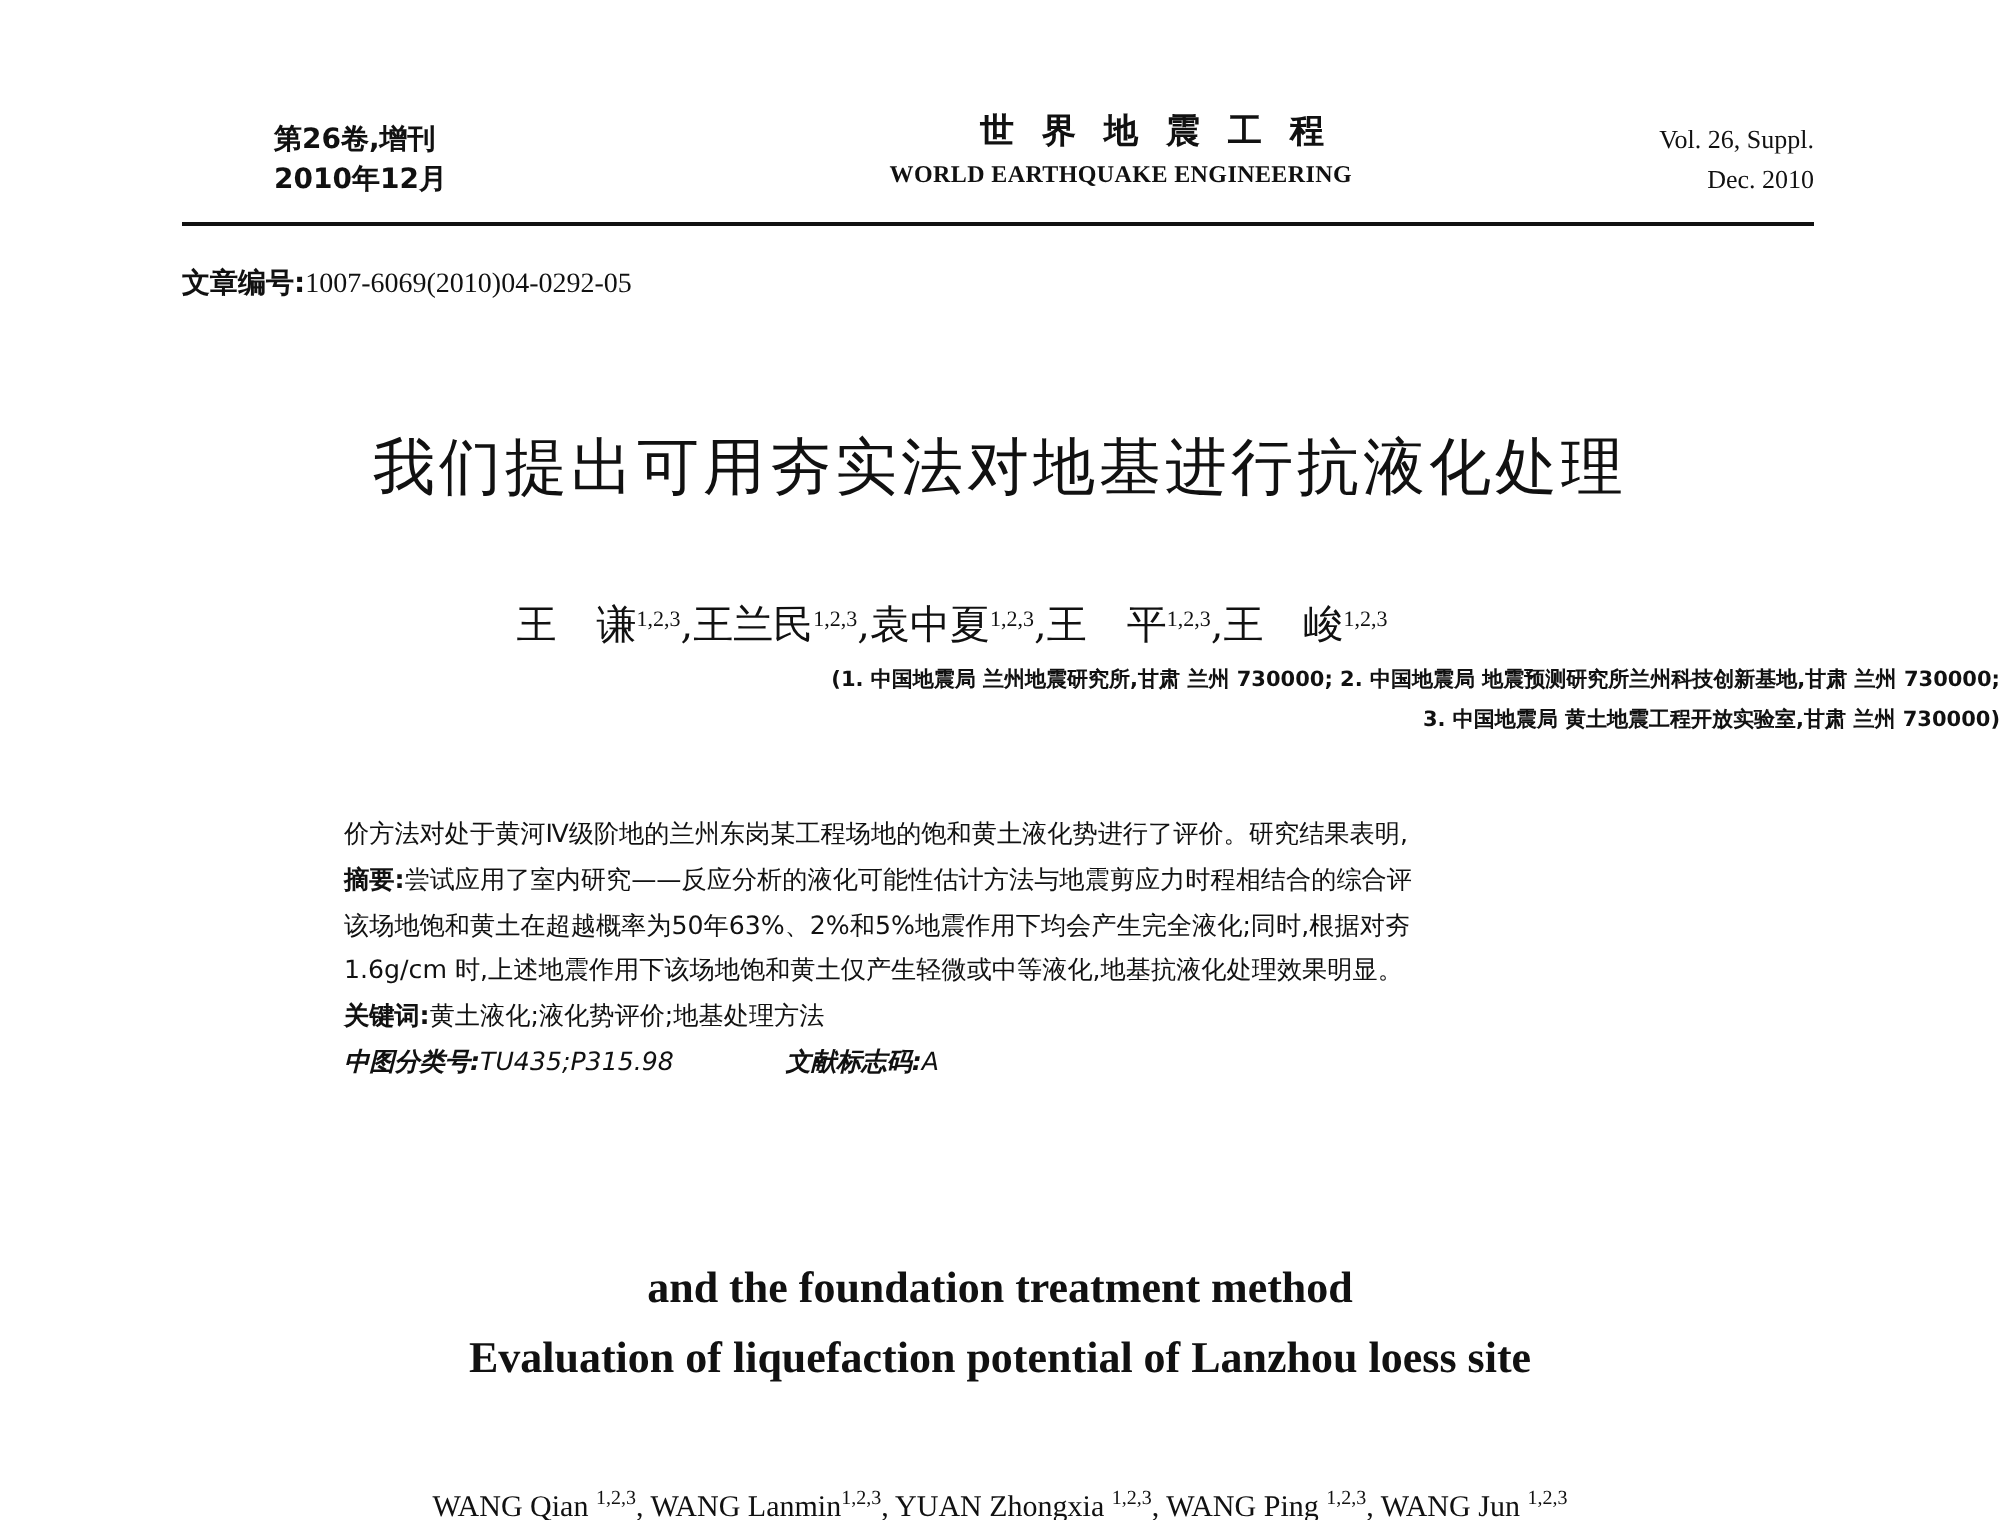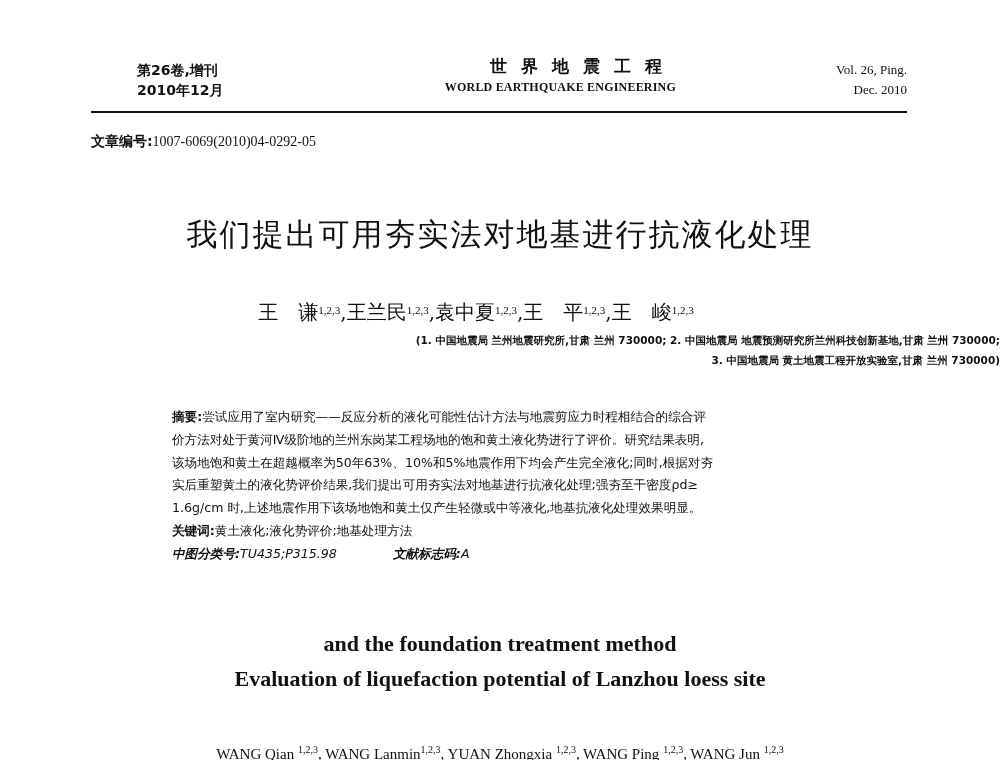--- a/index.html
+++ b/index.html
@@ -36,44 +36,43 @@
   <div>第26卷,增刊</div>
   <div>2010年12月</div>
 </div>
 
 <div class="abs hdr-center">
   <div class="hdr-cn">世界地震工程</div>
   <div class="hdr-en">WORLD EARTHQUAKE ENGINEERING</div>
 </div>
 
 <div class="abs hdr-right">
-  <div>Vol. 26, Ping.</div>
+  <div>Vol. 26, Suppl.</div>
   <div>Dec. 2010</div>
 </div>
 
 <div class="abs rule"></div>
 
 <div class="abs article-no">
   <span class="lbl">文章编号:</span><span>1007-6069(2010)04-0292-05</span>
 </div>
 
 <div class="abs title-cn">我们提出可用夯实法对地基进行抗液化处理</div>
 
 <div class="abs authors-cn">
   <span><span>王　谦</span><sup>1,2,3</sup></span>,<span><span>王兰民</span><sup>1,2,3</sup></span>,<span><span>袁中夏</span><sup>1,2,3</sup></span>,<span><span>王　平</span><sup>1,2,3</sup></span>,<span><span>王　峻</span><sup>1,2,3</sup></span>
 </div>
 
 <div class="abs aff aff1">(1. 中国地震局 兰州地震研究所,甘肃 兰州 730000; 2. 中国地震局 地震预测研究所兰州科技创新基地,甘肃 兰州 730000;</div>
 <div class="abs aff aff2">3. 中国地震局 黄土地震工程开放实验室,甘肃 兰州 730000)</div>
 
 <div class="abs abstract">
+  <div class="line">价方法对处于黄河Ⅳ级阶地的兰州东岗某工程场地的饱和黄土液化势进行了评价。研究结果表明,</div>
   <div class="line"><span class="lbl-b">摘要:</span><span>尝试应用了室内研究——反应分析的液化可能性估计方法与地震剪应力时程相结合的综合评</span></div>
-  <div class="line">价方法对处于黄河Ⅳ级阶地的兰州东岗某工程场地的饱和黄土液化势进行了评价。研究结果表明,</div>
-  <div class="line">该场地饱和黄土在超越概率为50年63%、10%和5%地震作用下均会产生完全液化;同时,根据对夯</div>
-  <div class="line">实后重塑黄土的液化势评价结果,我们提出可用夯实法对地基进行抗液化处理;强夯至干密度ρd≥</div>
+  <div class="line">该场地饱和黄土在超越概率为50年63%、2%和5%地震作用下均会产生完全液化;同时,根据对夯</div>
   <div class="line">1.6g/cm 时,上述地震作用下该场地饱和黄土仅产生轻微或中等液化,地基抗液化处理效果明显。</div>
   <div class="line"><span class="lbl-b">关键词:</span><span>黄土液化;液化势评价;地基处理方法</span></div>
   <div class="cls-row"><span class="lbl-b">中图分类号:</span><span>TU435;P315.98</span><span class="gap"></span><span class="lbl-b">文献标志码:</span><span>A</span></div>
 </div>
 
 <div class="abs title-en">
   <div>and the foundation treatment method</div>
   <div>Evaluation of liquefaction potential of Lanzhou loess site</div>
 </div>
 

